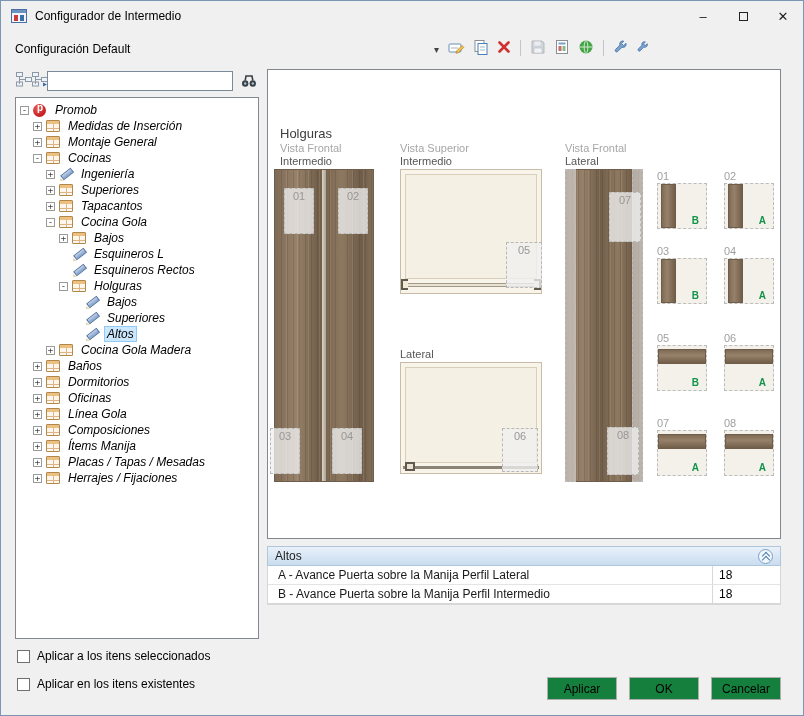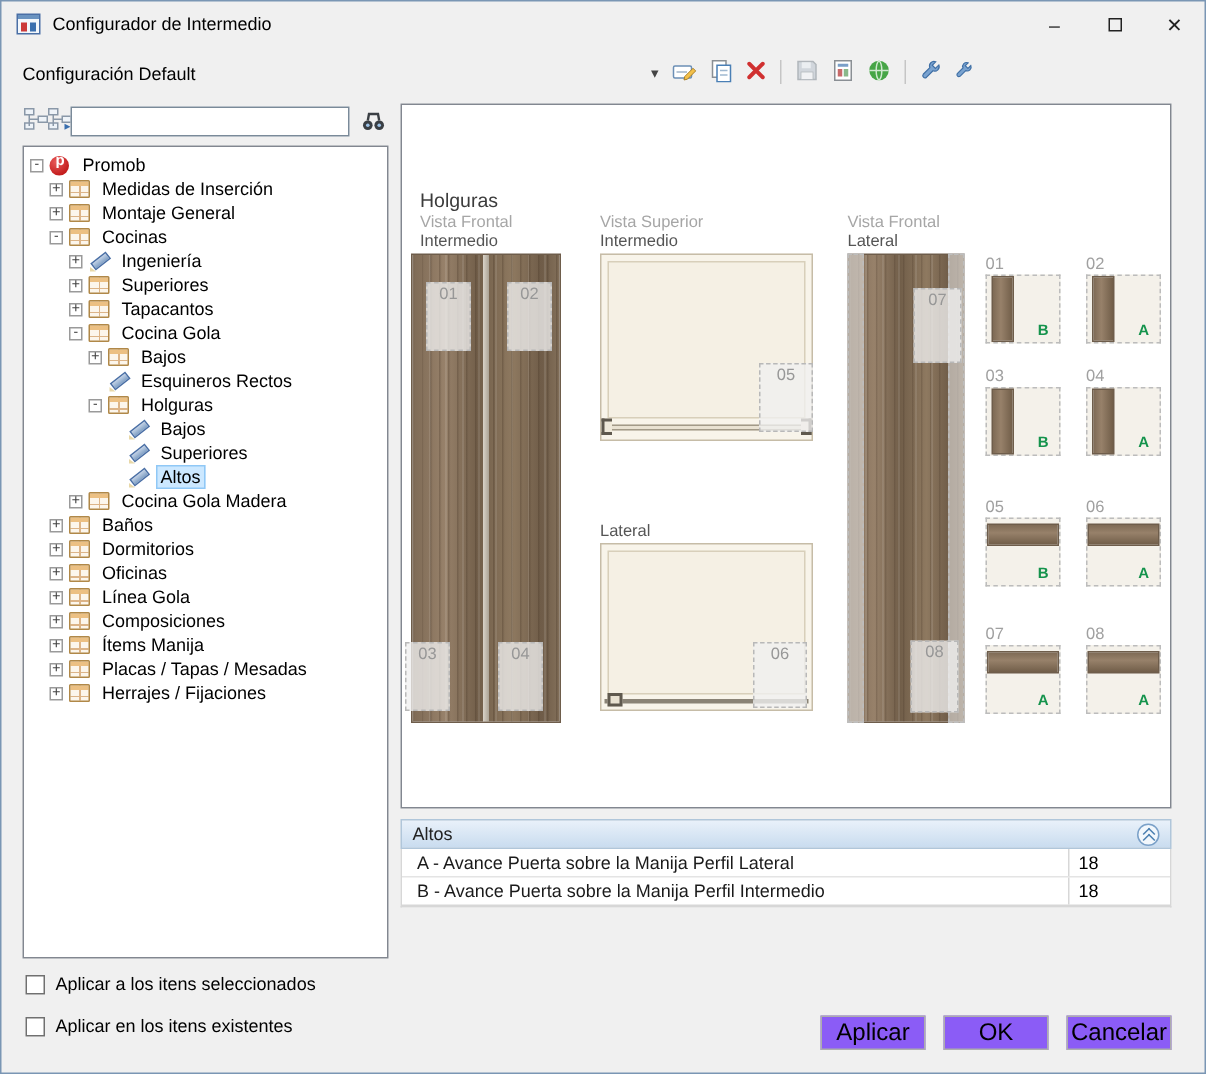--- a/index.html
+++ b/index.html
@@ -29,21 +29,21 @@
   .tt-icon { position:absolute; top:71px; width:18px; height:18px; display:inline-flex; align-items:center; justify-content:center; border:none; background:transparent; }
   .search-input { position:absolute; left:46px; top:70px; width:186px; height:20px; border:1px solid #7a8a99; padding:0 4px; font-size:12px; font-family:inherit; background:#fff; }
   .search-btn { position:absolute; left:238px; top:72px; width:20px; height:18px; border:none; background:transparent; display:inline-flex; align-items:center; justify-content:center; }
 
   
   .tree-panel { position:absolute; left:14px; top:96px; width:244px; height:542px; background:#fff; border:1px solid #828790; overflow:hidden; padding-top:4px; }
   .trow { height:16px; display:flex; align-items:center; white-space:nowrap; }
   .exp { width:9px; height:9px; border:1px solid #9a9a9a; background:#fff; font-size:9px; line-height:7px; text-align:center; margin-right:4px; flex:none; color:#444; font-family:"DejaVu Sans Mono", monospace; }
   .exp.none { visibility:hidden; }
   .nicon { width:16px; height:14px; margin-right:3px; flex:none; display:inline-flex; align-items:center; }
-  .tlabel { font-size:12px; padding:0 2px; border:1px solid transparent; }
+  .tlabel { font-size:12px; padding:0 2px; border:1px solid transparent;font-style:italic; }
   .trow.selected .tlabel { background:#cce8ff; border:1px solid #90c8f6; }
 
   .i-table { width:14px; height:12px; border:1px solid #b08848; border-radius:1px; background:
     linear-gradient(to bottom, #ecc083 0, #ecc083 3px, rgba(0,0,0,0) 3px),
     linear-gradient(to right, rgba(0,0,0,0) 6px, #dcb488 6px, #dcb488 7px, rgba(0,0,0,0) 7px),
     linear-gradient(to bottom, rgba(0,0,0,0) 7px, #dcb488 7px, #dcb488 8px, rgba(0,0,0,0) 8px),
     #fcf6ec; }
   .i-brush { position:relative; width:14px; height:13px; }
   .i-brush::before { content:""; position:absolute; left:3px; top:7px; width:11px; height:4px; background:linear-gradient(#c3d2e6,#7f9fc4); border:1px solid #4a6fa5; transform:rotate(-38deg); transform-origin:left center; }
   .i-brush::after { content:""; position:absolute; left:1px; bottom:0; border-left:4px solid #e8d8a8; border-top:3px solid transparent; }
@@ -89,21 +89,21 @@
   .collapse-btn::before { top:3px; } .collapse-btn::after { top:7px; }
   .prop-rows { position:absolute; left:266px; top:565px; width:514px; background:#fff; border:1px solid #d7d7d7; border-top:none; }
   .prow { height:19px; display:flex; align-items:center; border-bottom:1px solid #e4e4e4; }
   .prow:last-child { border-bottom:1px solid #d7d7d7; }
   .plabel { flex:1; padding-left:10px; font-size:12px; color:#1a1a1a; }
   .pvalue { width:68px; border-left:1px solid #d7d7d7; padding-left:6px; font-size:12px; align-self:stretch; display:flex; align-items:center; }
 
   
   .chk { position:absolute; display:flex; align-items:center; gap:7px; font-size:12px; }
   .chk .box { width:13px; height:13px; border:1px solid #707070; background:#fff; flex:none; }
-  .btn { position:absolute; width:70px; height:23px; background:#8b5cf6; border:1px solid #adadad; font-size:16px; font-family:inherit; text-align:center; }
+  .btn { position:absolute; width:70px; height:23px; background:#15803d; border:1px solid #adadad; font-size:12px; font-family:inherit; text-align:center; }
 </style>
 </head>
 <body>
 
 <div class="window">
 
   <div class="titlebar">
     <span class="i-app"></span>
     <span class="title">Configurador de Intermedio</span>
     <div class="win-controls">
@@ -269,20 +269,27 @@
         <span class="nicon">
           <span class="i-table"></span>
         </span>
         <span class="tlabel">Bajos</span>
       </div>
     <div class="trow" style="padding-left:43px">
         <span class="exp none"></span>
         <span class="nicon">
           <span class="i-brush"></span>
         </span>
+        <span class="tlabel">Esquineros L</span>
+      </div>
+    <div class="trow" style="padding-left:43px">
+        <span class="exp none"></span>
+        <span class="nicon">
+          <span class="i-brush"></span>
+        </span>
         <span class="tlabel">Esquineros Rectos</span>
       </div>
     <div class="trow" style="padding-left:43px">
         <span class="exp">-</span>
         <span class="nicon">
           <span class="i-table"></span>
         </span>
         <span class="tlabel">Holguras</span>
       </div>
     <div class="trow" style="padding-left:56px">

